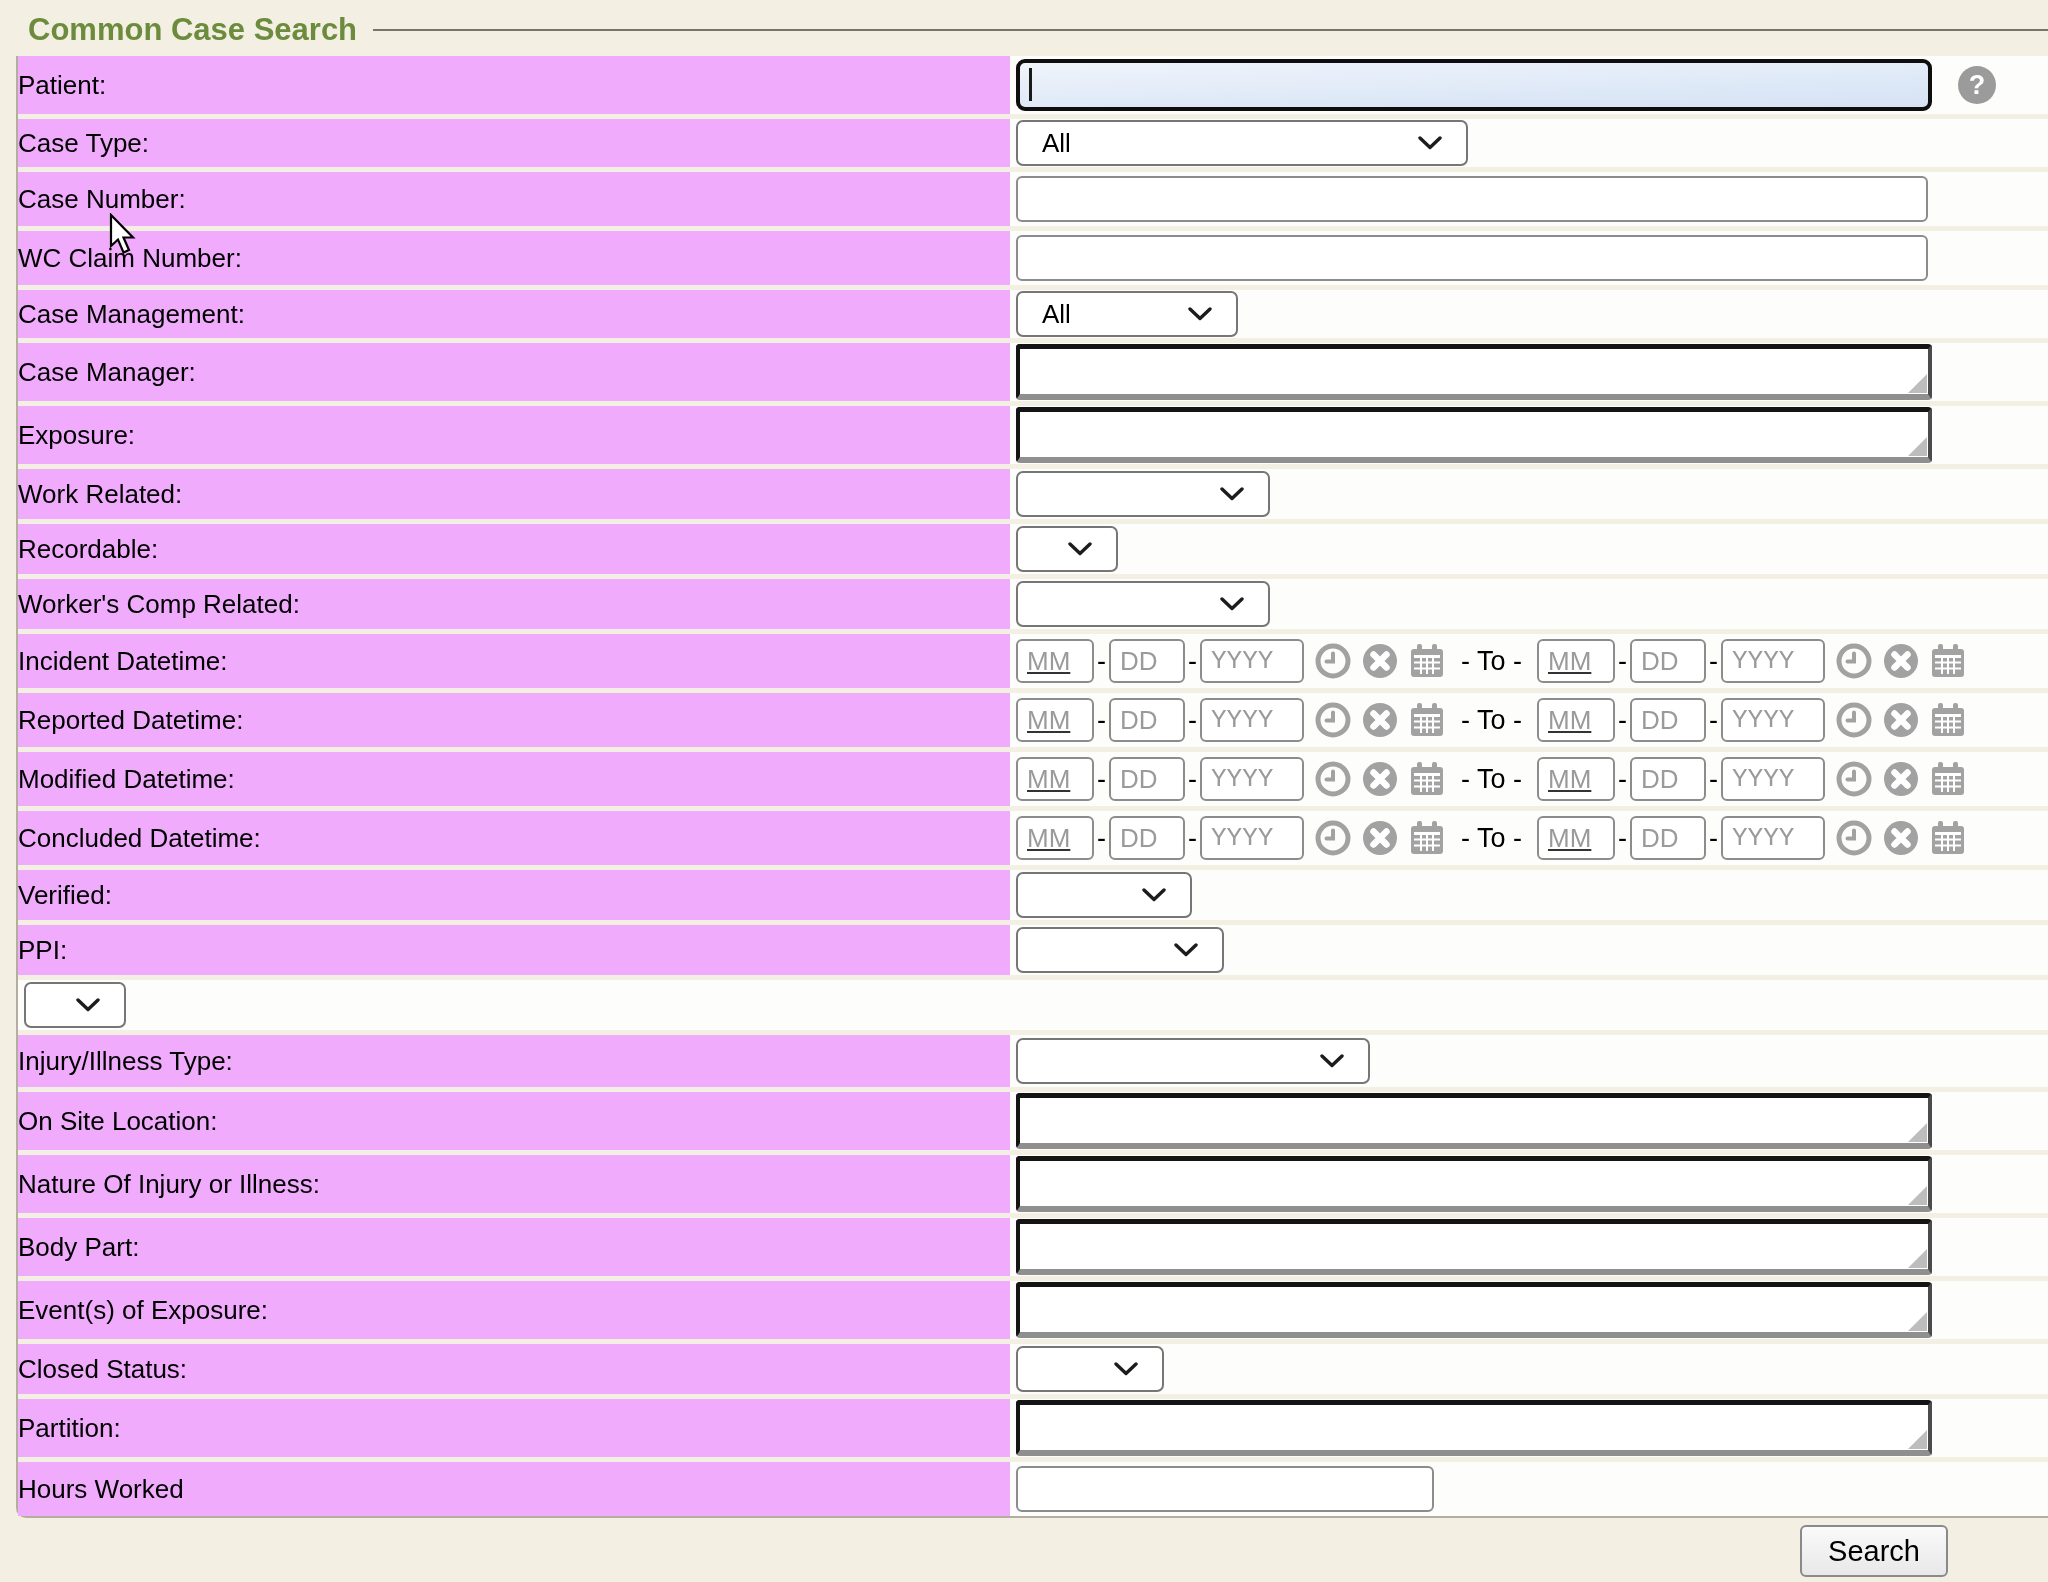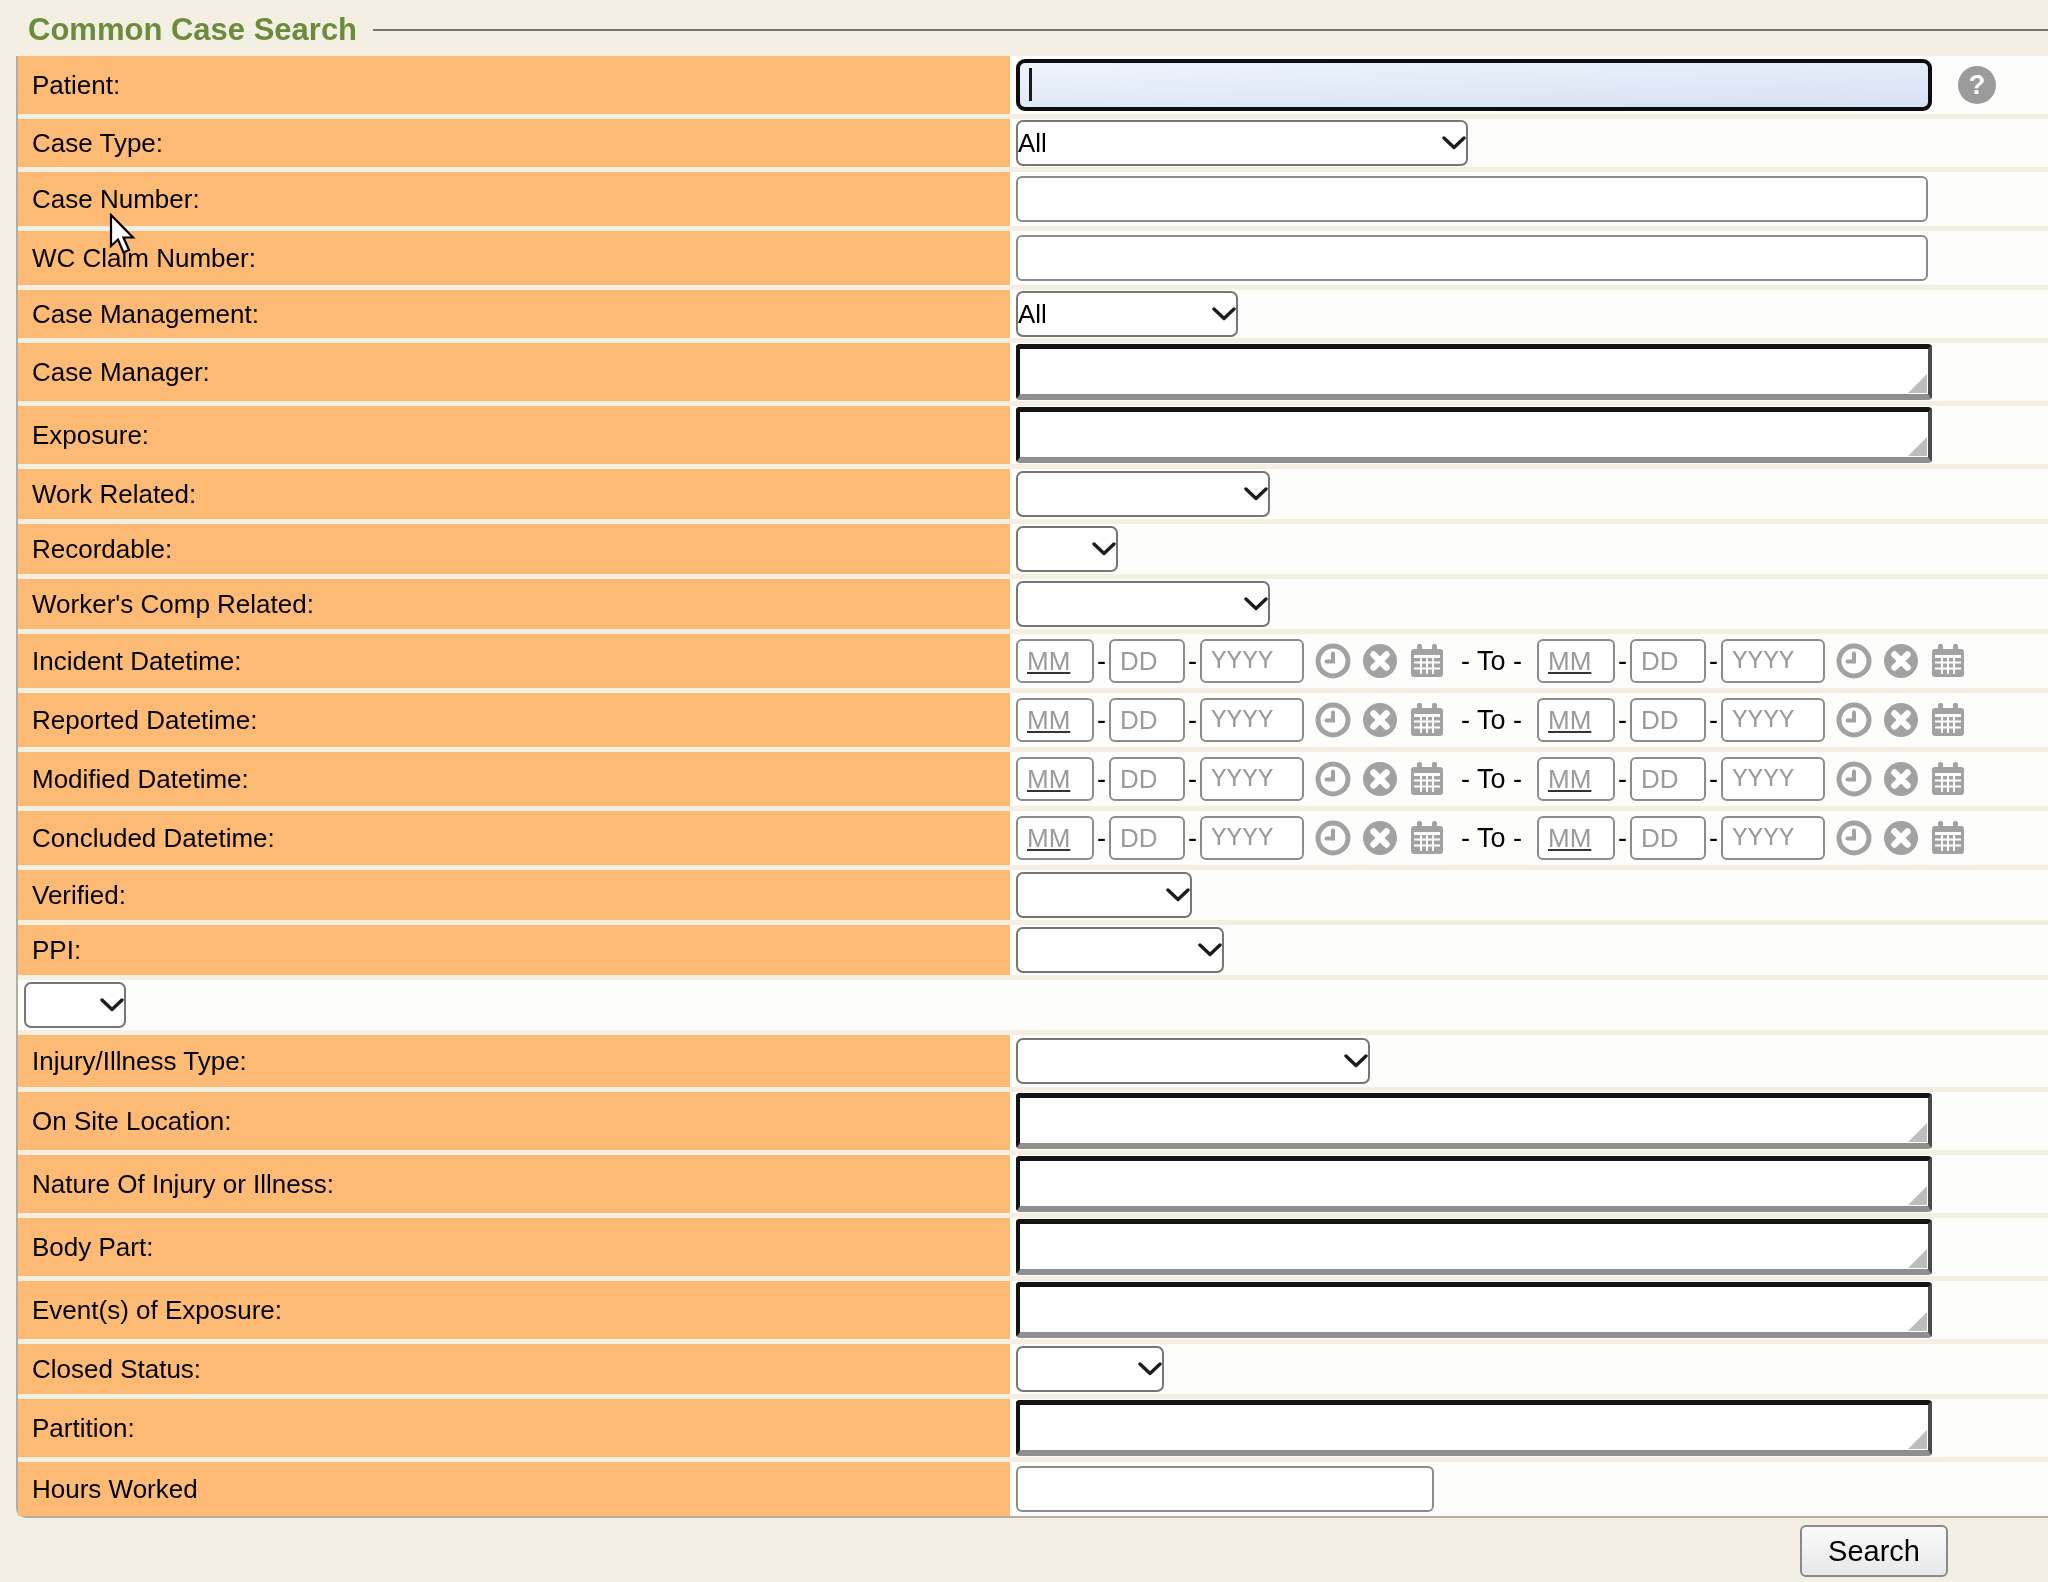--- a/index.html
+++ b/index.html
@@ -9,34 +9,34 @@
     font-family:"Liberation Sans", sans-serif;
     position:relative;overflow:hidden;
   }
   .page{position:absolute;left:16px;top:4px;right:0;}
   .legend-row{display:flex;align-items:center;height:52px;padding-left:12px;}
   .legend{color:#6c8b3c;font-size:31px;font-weight:bold;white-space:nowrap;}
   .legend-line{flex:1;height:0;border-top:2px solid #78746a;margin-left:16px;margin-right:0;}
   .fs-body{border-left:2px solid #b3ae9f;border-bottom:2px solid #b3ae9f;border-bottom-left-radius:10px;}
   .row{display:flex;margin-bottom:5px;}
   .row:last-child{margin-bottom:0;}
-  .cell-label{flex:0 0 992px;width:992px;background:#fdba74;display:flex;align-items:center;
-    padding-left:14px;box-sizing:border-box;font-size:26px;color:#000;}
+  .cell-label{flex:0 0 992px;width:992px;background:#f0abfc;display:flex;align-items:center;
+    padding-left:0;box-sizing:border-box;font-size:26px;color:#000;}
   .cell-input{flex:1;background:#fdfdfc;display:flex;align-items:center;padding-left:6px;box-sizing:border-box;}
   .ti{height:46px;border:2px solid #8c8c8c;border-radius:6px;background:#fff;font-size:26px;
     padding:0 10px;box-sizing:border-box;outline:none;font-family:"Liberation Sans",sans-serif;color:#000;}
   .patient-wrap{position:relative;width:916px;height:52px;border:4px solid #0e0e0e;border-radius:9px;
     background:linear-gradient(178deg,#f0f4fb 0%,#dde8f7 65%,#d6e2f4 100%);box-sizing:border-box;}
   .patient-wrap input{position:absolute;inset:0;width:100%;height:100%;background:transparent;border:none;
     outline:none;font-size:26px;padding:0 12px;box-sizing:border-box;font-family:"Liberation Sans",sans-serif;}
   .caret{position:absolute;left:9px;top:5px;width:3px;height:33px;background:#1a1a1a;}
   .help{width:38px;height:38px;border-radius:50%;background:#9b9b9b;color:#fff;font-weight:bold;
     font-size:27px;display:flex;align-items:center;justify-content:center;margin-left:26px;cursor:default;}
   .select{height:46px;border:2px solid #767676;border-radius:7px;background:#fff;display:flex;
-    align-items:center;justify-content:space-between;padding:0 0;box-sizing:border-box;font-size:26px;color:#000;}
+    align-items:center;justify-content:space-between;padding:0 24px;box-sizing:border-box;font-size:26px;color:#000;}
   .select .chev{display:flex;align-items:center;margin-left:14px;}
   .ta-wrap{position:relative;width:916px;height:56px;box-sizing:border-box;background:#fff;
     border-style:solid;border-width:5px 4px 6px 4px;border-color:#141414 #4b4b4b #8f8f8f #141414;border-radius:4px;overflow:hidden;}
   .ta-wrap textarea{position:absolute;inset:0;width:100%;height:100%;border:none;outline:none;resize:none;
     background:transparent;font-size:26px;padding:4px 8px;box-sizing:border-box;font-family:"Liberation Sans",sans-serif;}
   .grip{position:absolute;right:1px;bottom:1px;width:0;height:0;
     border-left:19px solid transparent;border-bottom:19px solid #bdbdbd;}
   .dt-in{height:44px;border:2px solid #8c8c8c;border-radius:6px;font-size:26px;padding:0 9px;
     box-sizing:border-box;background:#fff;outline:none;font-family:"Liberation Sans",sans-serif;color:#333;}
   .dt-in.mm{width:78px;text-decoration:underline;}

